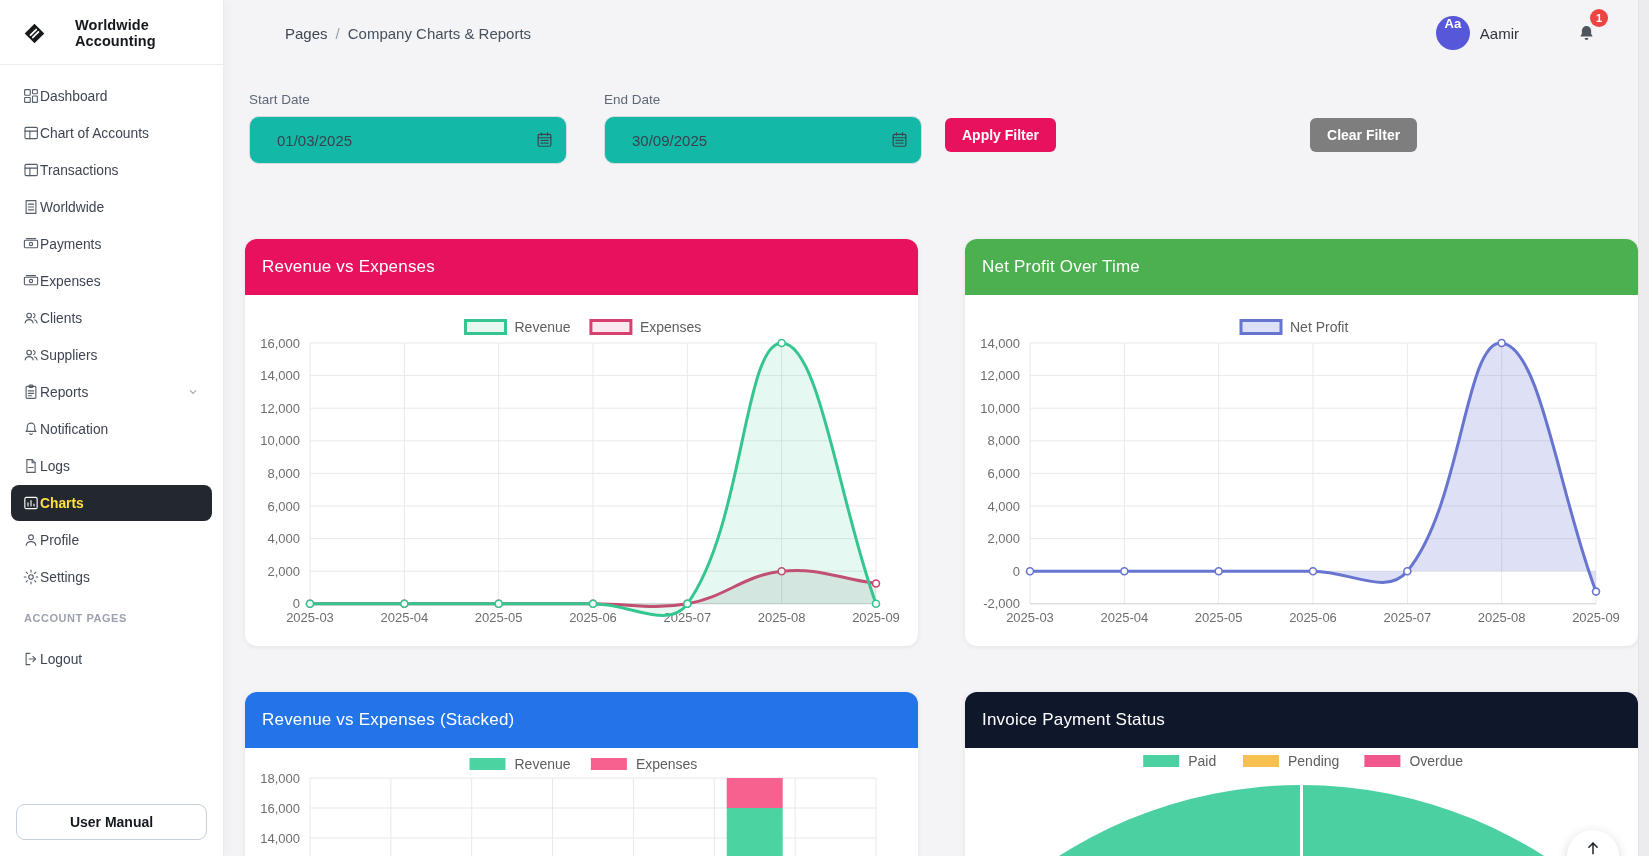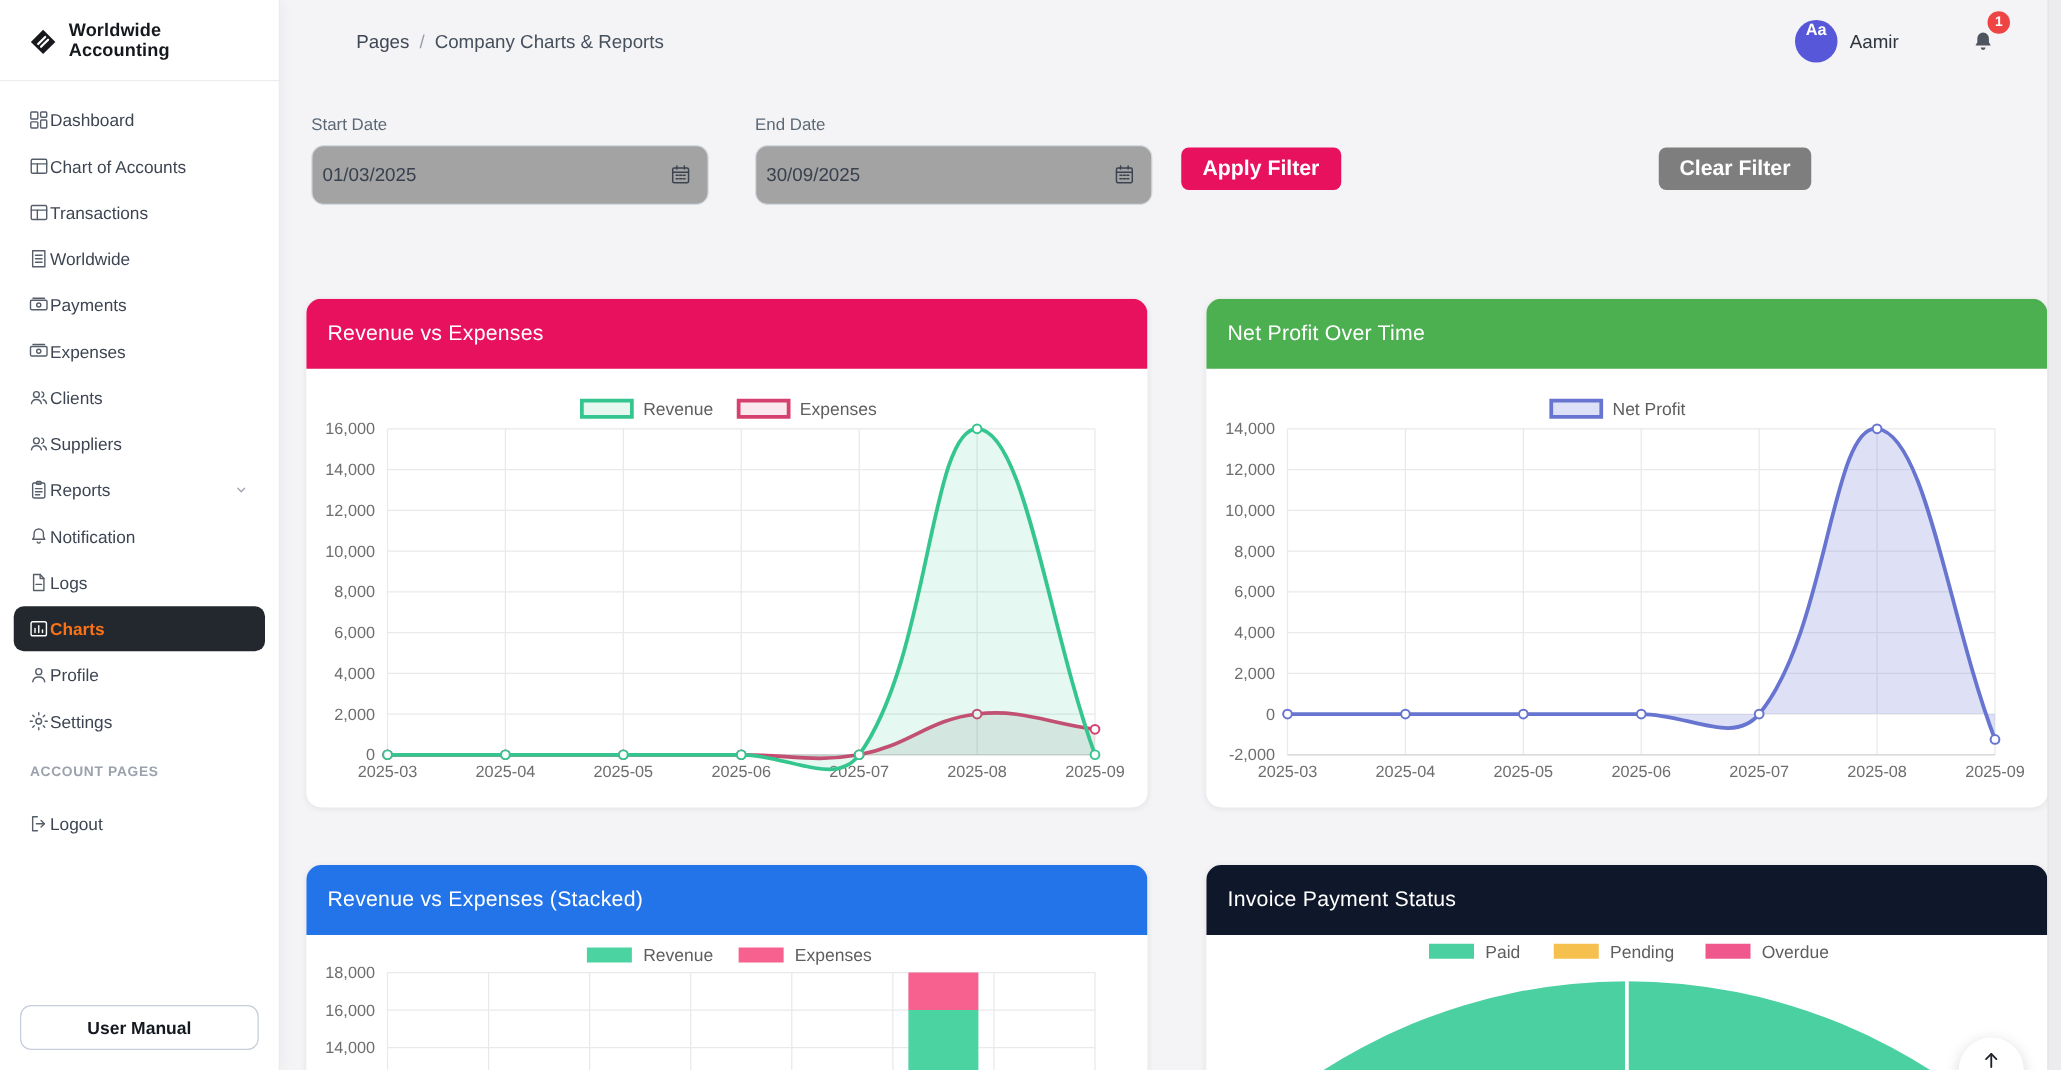--- a/index.html
+++ b/index.html
@@ -3,28 +3,28 @@
 <meta charset="utf-8">
 <style>
   *{box-sizing:border-box;margin:0;padding:0}
   html,body{width:1649px;height:856px;overflow:hidden}
   body{background:var(--page-bg,#F4F4F6);font-family:"Liberation Sans",sans-serif;position:relative;color:#333;-webkit-font-smoothing:antialiased}
   svg{display:block}
   svg text{font-family:"Liberation Sans",sans-serif}
 
   
   .sidebar{position:absolute;left:0;top:0;width:224px;height:100%;background:#fff;border-right:1px solid #ECECEF;box-shadow:0 0 12px rgba(20,30,50,.05);display:flex;flex-direction:column;z-index:5}
-  .brand{display:flex;align-items:center;gap:8px;padding:17px 16px 15px 22px}
+  .brand{display:flex;align-items:center;gap:28px;padding:17px 16px 15px 22px}
   .brand svg{width:25px;height:25px;color:#17191D;flex:0 0 auto}
   .brand-name{font-size:14.5px;font-weight:700;color:#15181D;letter-spacing:.1px}
   .side-divider{height:1px;background:#EDEDF0}
   .navpad{padding:13px 11px 0}
   .nav-item{display:flex;align-items:center;padding:9px 11px;border-radius:8px;font-size:13.8px;color:#3E4552;cursor:pointer;margin-bottom:1px}
   .nav-item svg{width:18px;height:18px;color:#565E6A;flex:0 0 auto}
-  .nav-item.active{background:var(--active-bg,#23272E);color:#f97316;font-weight:600}
+  .nav-item.active{background:var(--active-bg,#23272E);color:#fde047;font-weight:600}
   .nav-item.active svg{color:#fff}
   .nav-item .chev{margin-left:auto;width:16px;height:16px;color:#A3A9B3}
   .section-label{font-size:11px;font-weight:700;letter-spacing:.05em;color:#9CA2AD;margin:16px 0 4px 24px}
   .user-manual{margin:auto 16px 16px;padding:9px 0;border:1.5px solid #C7CFDA;border-radius:9px;font-size:14px;font-weight:700;color:#14181F;background:#fff;cursor:pointer;font-family:inherit}
 
   
   .main{position:absolute;left:224px;top:0;right:0;height:100%}
   .topbar{display:flex;align-items:center;padding:16px 52px 0 61px}
   .breadcrumb{display:flex;gap:8px;font-size:15px;color:#3F4754}
   .crumb-link{cursor:pointer}
@@ -36,23 +36,23 @@
   .bell-wrap{position:relative;margin-left:57px;cursor:pointer}
   .bell-wrap svg{width:21px;height:21px;color:#4E555F}
   .badge{position:absolute;top:-14px;right:-11px;min-width:18px;height:18px;border-radius:50%;background:var(--badge-bg,#EF4444);color:#fff;font-size:11px;font-weight:700;display:flex;align-items:center;justify-content:center}
 
   
   .filters{display:flex;align-items:flex-start;margin:42px 0 0 25px}
   .fgroup{width:318px}
   .fgroup + .fgroup{margin-left:37px}
   .flabel{font-size:13.5px;color:#5D6876;margin-bottom:9px}
   .input-wrap{position:relative}
-  .input-wrap input{width:100%;height:48px;border:1px solid #D5DAE1;border-radius:10px;padding:0 42px 0 8px;font-size:15px;color:#39414E;background:#a3a3a3;font-family:inherit;outline:none}
+  .input-wrap input{width:100%;height:48px;border:1px solid #D5DAE1;border-radius:10px;padding:0 42px 0 27px;font-size:15px;color:#39414E;background:#14b8a6;font-family:inherit;outline:none}
   .input-wrap .cal{position:absolute;right:13px;top:14px;width:19px;height:19px;color:#3C434E;cursor:pointer}
-  .btn{height:34px;padding:0 17px;border:none;border-radius:6px;font-size:17px;font-weight:600;color:#fff;cursor:pointer;font-family:inherit}
+  .btn{height:34px;padding:0 17px;border:none;border-radius:6px;font-size:14px;font-weight:600;color:#fff;cursor:pointer;font-family:inherit}
   .btn-apply{margin:26px 0 0 23px;background:var(--accent,#E8115E)}
   .btn-clear{margin:26px 0 0 254px;background:var(--clear-bg,#7E7E7E)}
 
   
   .grid{display:grid;grid-template-columns:673px 673px;column-gap:47px;row-gap:46px;margin:75px 0 0 21px}
   .card{background:#fff;border-radius:12px;box-shadow:0 1px 5px rgba(25,39,57,.08);overflow:hidden}
   .card.row1{height:407px}
   .card.row2{height:430px}
   .card-head{height:56px;display:flex;align-items:center;padding:0 17px;color:#fff;font-size:17px;font-weight:500;letter-spacing:.2px}
   .card-body{position:relative;overflow:hidden}

